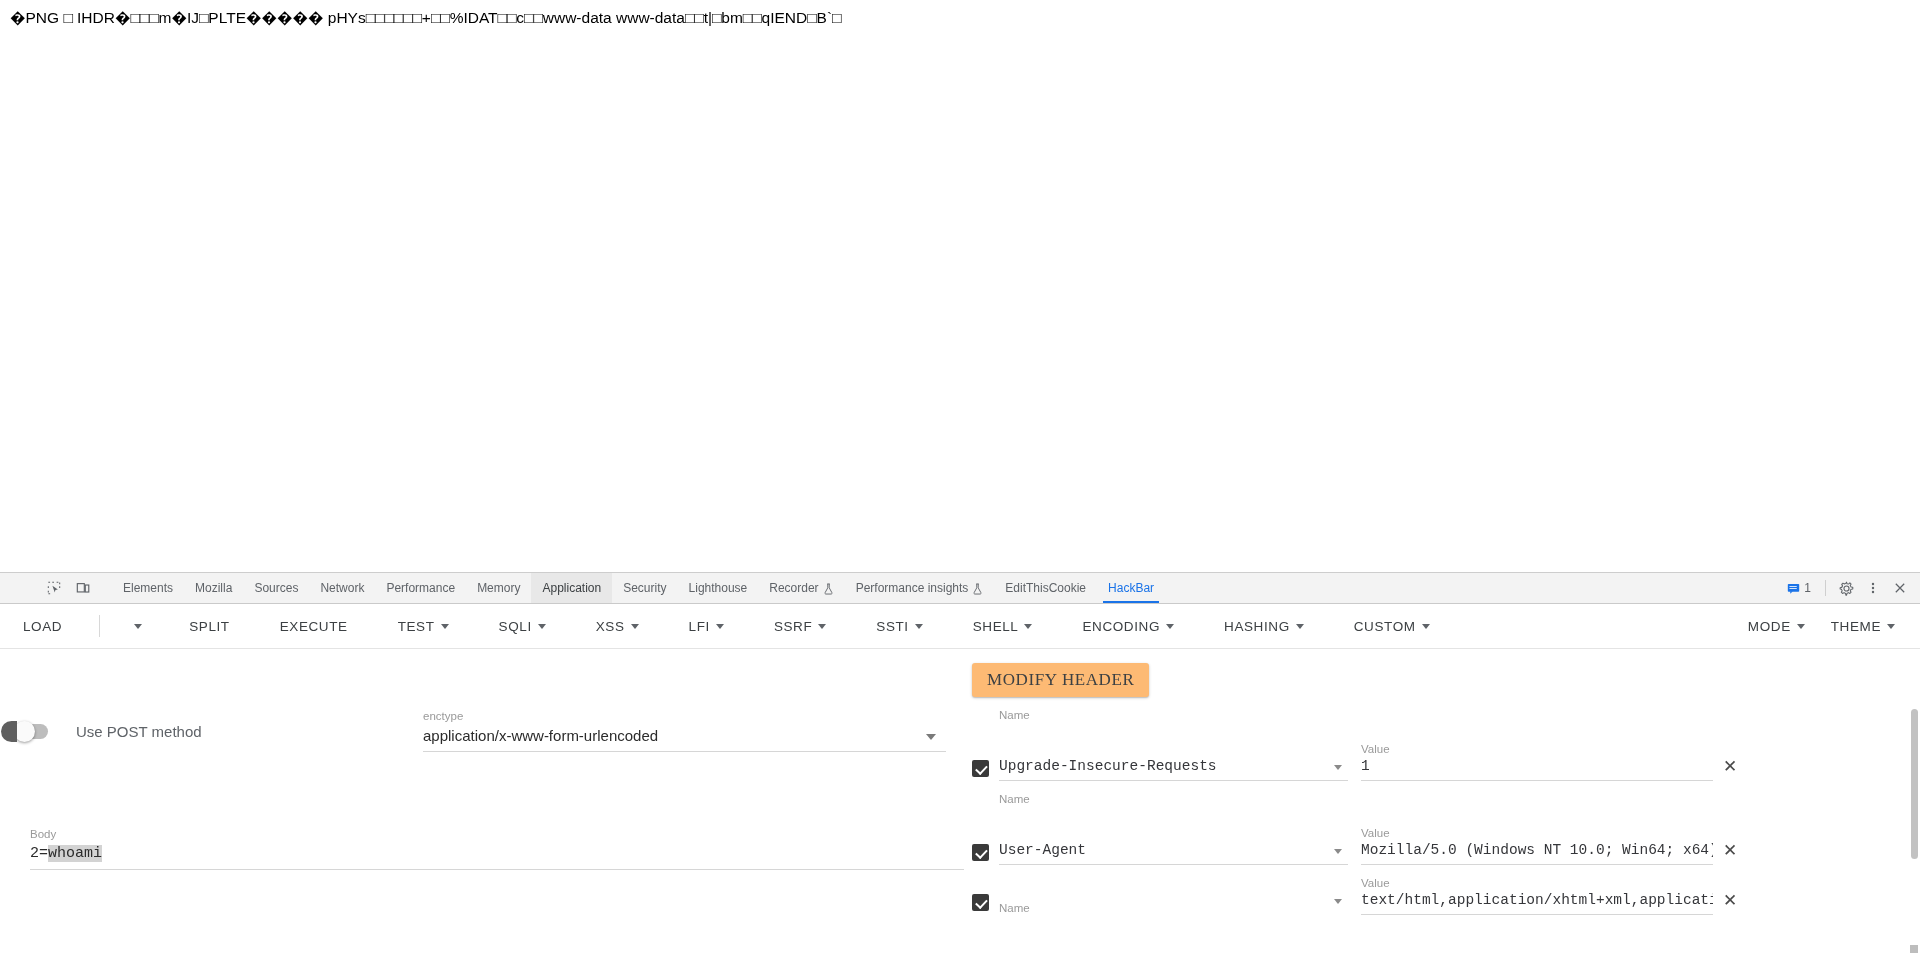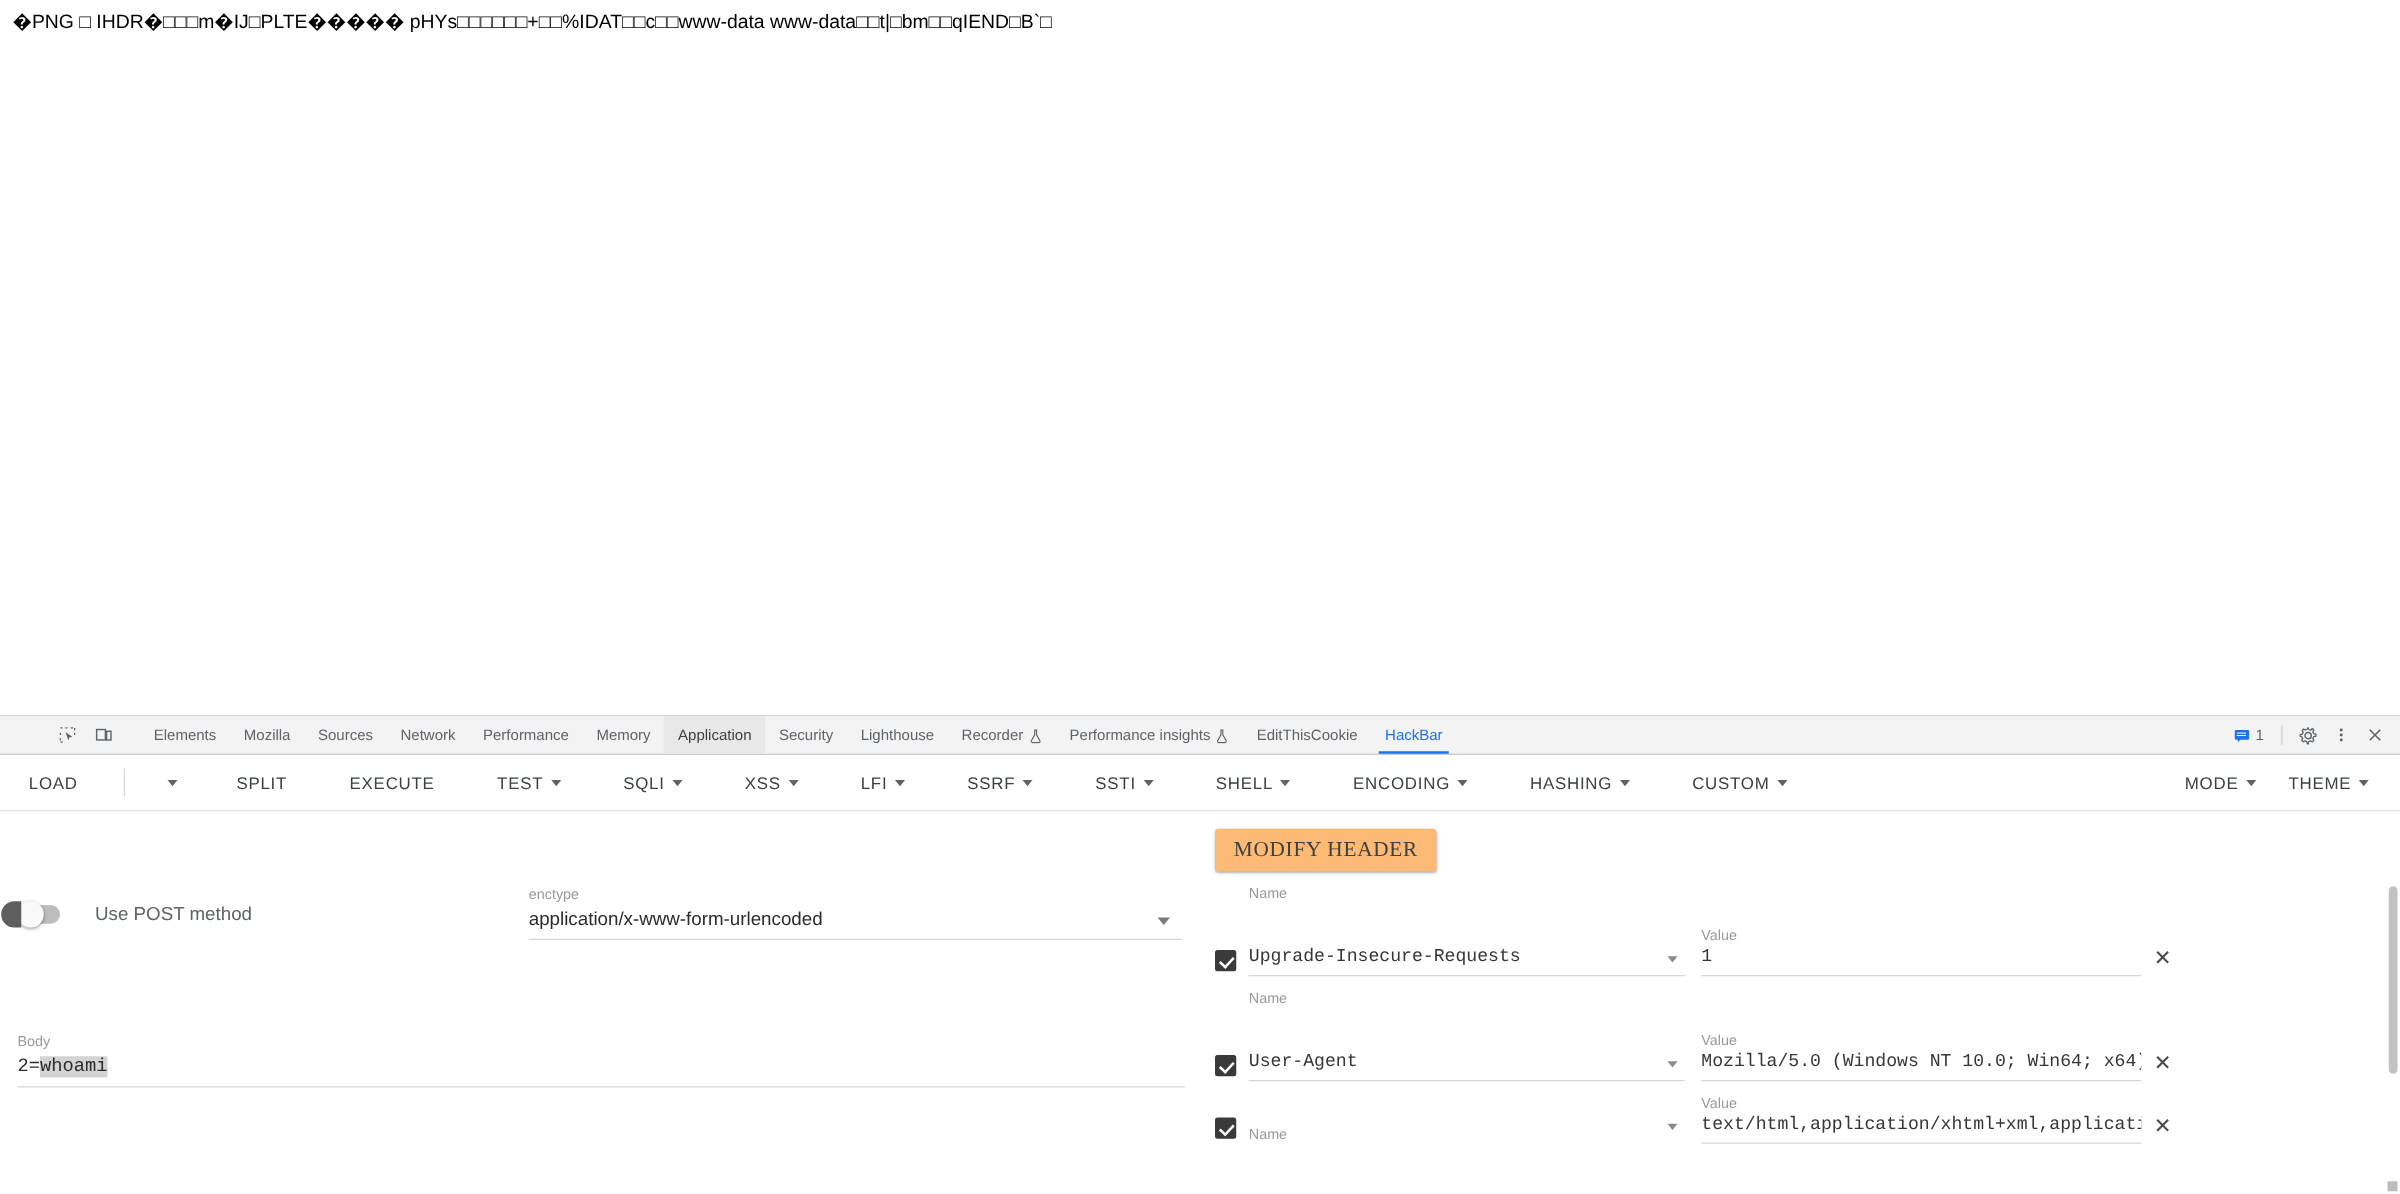--- a/index.html
+++ b/index.html
@@ -255,21 +255,21 @@
   #enctype-select .dd-arrow {
     position: absolute;
     right: 10px; top: 11px;
     width: 0; height: 0;
     border-left: 5px solid transparent;
     border-right: 5px solid transparent;
     border-top: 6px solid #7a7a7a;
   }
   #body-field {
     position: absolute;
-    left: 14px; top: 178px;
+    left: 30px; top: 178px;
     width: 934px;
   }
   #body-input {
     width: 100%;
     border: none;
     border-bottom: 1px solid #d6d6d6;
     outline: none;
     font-family: "Liberation Mono", monospace;
     font-size: 15px;
     color: #2b2b2b;

